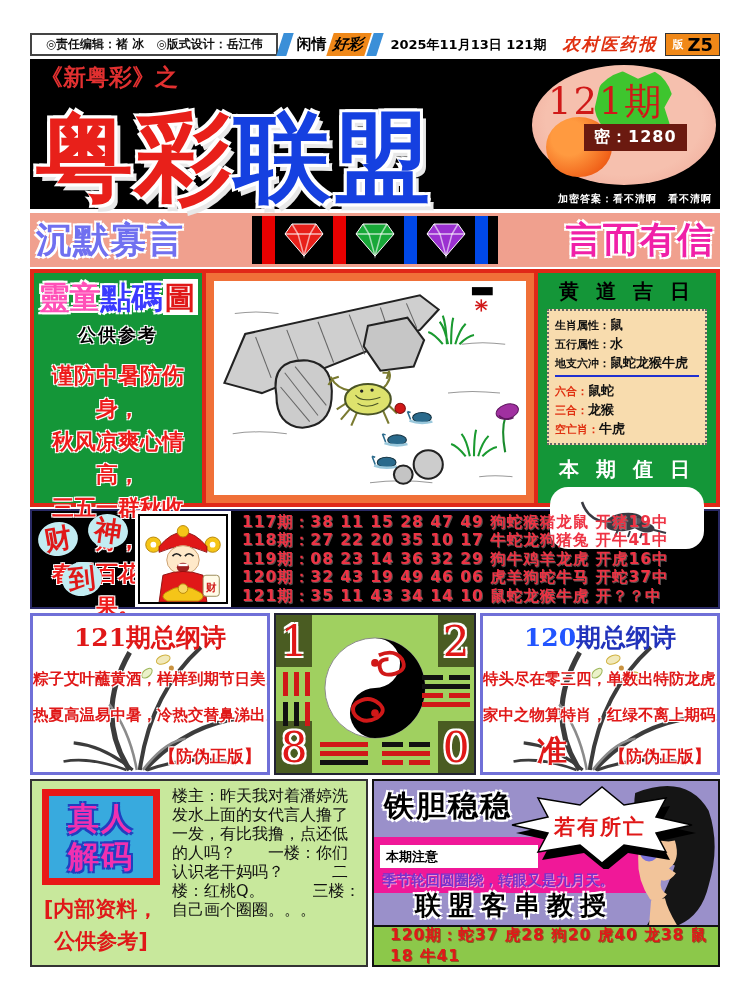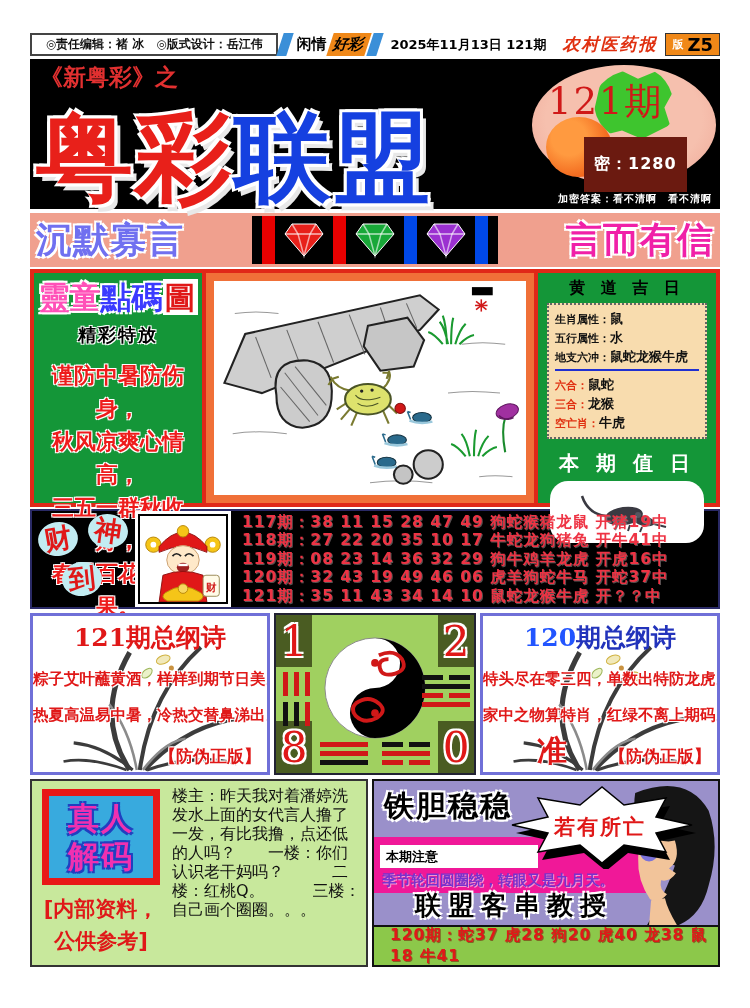--- a/index.html
+++ b/index.html
@@ -33,22 +33,22 @@
   .mh-badge { position:absolute; right:4px; top:6px; width:184px; height:120px;
               background:radial-gradient(ellipse at 50% 45%, #f6c0ae 60%, #eda392 100%);
               border-radius:50%; }
   .mh-leaf { position:absolute; left:62px; top:4px; width:80px; height:70px; background:#3ec52e;
              border-radius:60% 40% 55% 45%/50% 60% 40% 55%;
              clip-path:polygon(8% 20%,30% 0,55% 14%,80% 2%,100% 30%,88% 55%,95% 80%,60% 100%,35% 88%,10% 95%,0 60%); }
   .mh-issue { position:absolute; left:16px; top:12px; font-family:"DejaVu Serif","Liberation Serif",serif;
               color:#d01818; font-size:37px; font-weight:normal; letter-spacing:2px; }
   .mh-fruit { position:absolute; left:14px; top:52px; width:66px; height:60px; border-radius:50%;
               background:radial-gradient(circle at 35% 35%, #ff9a40 30%, #f06018 75%, #c83c10 100%); }
-  .mh-pass { position:absolute; left:52px; top:72px; background:#6b1a10; color:#fff; font-size:16px;
-             font-weight:bold; padding:17px 10px; letter-spacing:1px;text-align:right; }
+  .mh-pass { position:absolute; left:52px; top:59px; background:#6b1a10; color:#fff; font-size:16px;
+             font-weight:bold; padding:3px 10px; letter-spacing:1px;text-align:right; }
   .mh-enc { position:absolute; bottom:3px; right:8px; color:#fff; font-size:10px; font-weight:bold; letter-spacing:1px; }
 
   
   .banner { margin-top:4px; height:54px; background:#f0a08e; display:flex; align-items:center;
             justify-content:space-between; padding:0 6px; }
   .bn-left { color:#7070f0; font-size:36px; font-weight:900; letter-spacing:1px;
              text-shadow:-2px -2px 0 #fff,2px -2px 0 #fff,-2px 2px 0 #fff,2px 2px 0 #fff; }
   .bn-right { color:#f020a8; font-size:36px; font-weight:900; letter-spacing:1px;
               text-shadow:-2px -2px 0 #fff,2px -2px 0 #fff,-2px 2px 0 #fff,2px 2px 0 #fff; }
   .bn-strip { height:48px; background:#000; display:flex; align-items:center; gap:9px; padding:0 10px; }
@@ -63,21 +63,21 @@
   .lt-t1 { color:#ff50b8; text-shadow:-2px -2px 0 #fff,2px -2px 0 #fff,-2px 2px 0 #fff,2px 2px 0 #fff; }
   .lt-t2 { color:#3a3aff; text-shadow:-2px -2px 0 #fff,2px -2px 0 #fff,-2px 2px 0 #fff,2px 2px 0 #fff; }
   .lt-t3 { color:#e01818; background:#fff; padding:0 2px; }
   .lt-sub { margin-top:4px; color:#000; font-size:18px; font-weight:900; letter-spacing:2px;
             text-shadow:-1px -1px 0 #fff,1px -1px 0 #fff,-1px 1px 0 #fff,1px 1px 0 #fff; }
   .lt-poem { margin-top:12px; color:#ee1c1c; font-size:22px; font-weight:900; line-height:33px;
              text-shadow:-1px -1px 0 #fff,1px -1px 0 #fff,-1px 1px 0 #fff,1px 1px 0 #fff; }
   .illus { flex:1; background:#f07038; padding:8px; }
   .illus-inner { background:#fff; width:100%; height:100%; }
   .al-panel { width:178px; padding-top:5px; }
-  .al-title { color:#000; font-size:16px; font-weight:900; letter-spacing:5px; }
+  .al-title { color:#000; font-size:20px; font-weight:900; letter-spacing:5px; }
   .al-box { margin:4px 9px 0; background:#f8dcae; border:2px dotted #666; padding:4px 6px 5px; text-align:left; }
   .al-row { line-height:17px; white-space:nowrap; }
   .al-label { font-size:11px; font-weight:900; color:#111; }
   .al-label.red { color:#e03010; }
   .al-val { font-size:13px; font-weight:bold; color:#111; }
   .al-div { border-top:2px solid #2030d0; margin:3px 0 4px; }
   .duty-title { margin-top:11px; color:#fff; font-size:20px; font-weight:900; letter-spacing:5px; }
   .duty-box { margin:4px 12px 0; background:#fff; border-radius:18px; height:62px;
               display:flex; align-items:center; justify-content:center; }
 
@@ -214,21 +214,21 @@
         <polyline points="8,2 14,12 20,34 26,12 32,2" fill="none" stroke="rgba(255,255,255,.6)" stroke-width="1.5"></polyline>
       </svg>
       <span class="bn-bar bar-blue"></span>
     </div>
     <div class="bn-right">言而有信</div>
   </div>
 
   <div class="mainrow">
     <div class="gpanel lt-panel">
       <div class="lt-title"><span class="lt-t1">靈童</span><span class="lt-t2">點碼</span><span class="lt-t3">圖</span></div>
-      <div class="lt-sub">精彩特放</div>
+      <div class="lt-sub">公供参考</div>
       <div class="lt-poem">
         <div>谨防中暑防伤身，</div>
         <div>秋风凉爽心情高，</div>
         <div>三五一群秋收好，</div>
         <div>春天百花秋收果。</div>
       </div>
     </div>
 
     <div class="illus">
       <svg class="illus-inner" viewBox="0 0 300 210" preserveAspectRatio="none">

